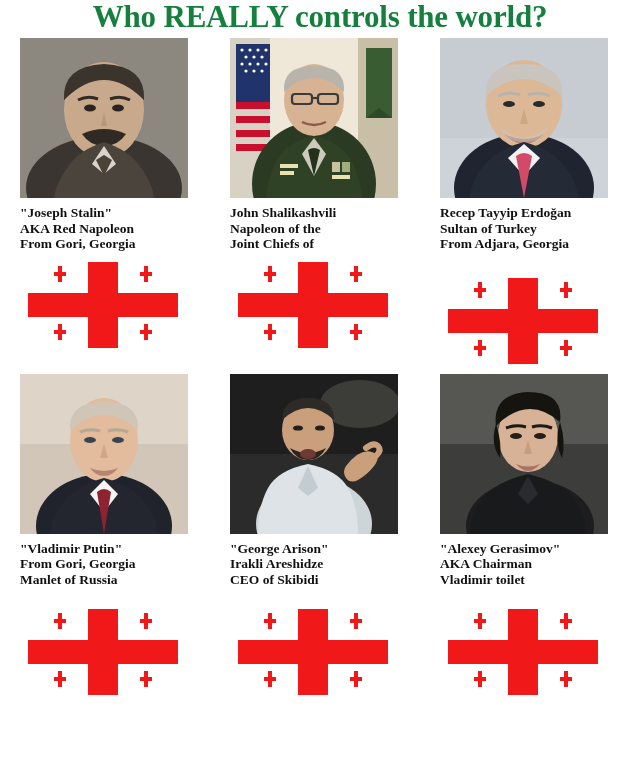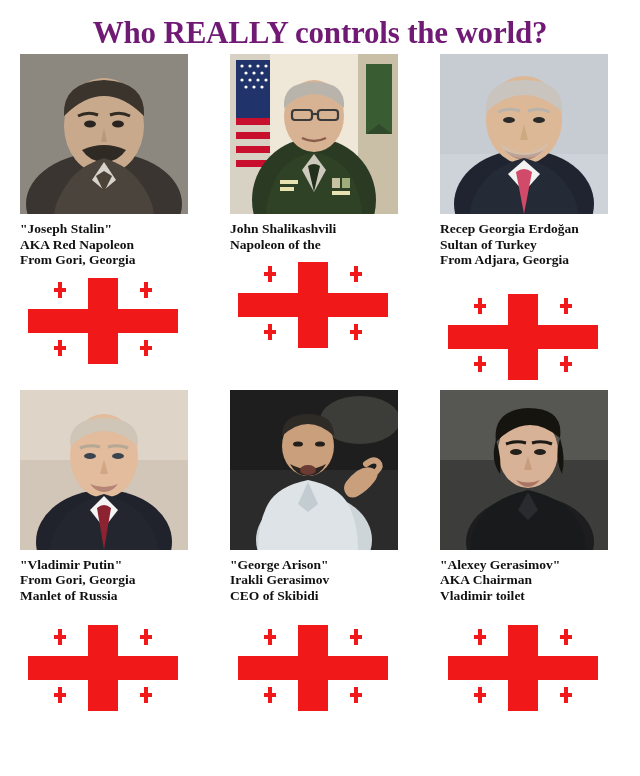--- a/index.html
+++ b/index.html
@@ -17,22 +17,22 @@
     position: relative;
     background: #ffffff;
     padding: 0;
   }
   .headline {
     font-family: "Liberation Serif", serif;
     font-weight: bold;
     font-size: 31px;
     line-height: 34px;
     text-align: center;
-    color: #701a75;
-    padding: 16px 4px 4px 4px;
+    color: #15803d;
+    padding: 0 4px 4px 4px;
     letter-spacing: -0.2px;
     white-space: nowrap;
   }
   .grid {
     display: grid;
     grid-template-columns: 1fr 1fr 1fr;
     grid-template-rows: auto auto;
     padding: 0 14px;
     column-gap: 18px;
     row-gap: 0px;
@@ -167,20 +167,21 @@
             <rect x="50" y="133" width="14" height="4"></rect>
             <rect x="102" y="124" width="8" height="10" fill="#c9c2a0"></rect>
             <rect x="112" y="124" width="8" height="10" fill="#9fae7a"></rect>
             <rect x="102" y="137" width="18" height="4"></rect>
           </g>
         </svg>
       </div>
       <div class="caption">
         <div>John Shalikashvili</div>
         <div>Napoleon of the</div>
+        <div>Joint Chiefs of</div>
       </div>
       <div class="flag">
         <svg viewBox="0 0 150 86" preserveAspectRatio="none">
           <rect x="0" y="0" width="150" height="86" fill="#ffffff"></rect>
           <rect x="60" y="0" width="30" height="86" fill="#f01818"></rect>
           <rect x="0" y="31" width="150" height="24" fill="#f01818"></rect>
           <g fill="#f01818">
             <path d="M26 10 l4 0 l0 -6 l4 0 l0 6 l4 0 l0 4 l-4 0 l0 6 l-4 0 l0 -6 l-4 0z"></path>
             <path d="M112 10 l4 0 l0 -6 l4 0 l0 6 l4 0 l0 4 l-4 0 l0 6 l-4 0 l0 -6 l-4 0z"></path>
             <path d="M26 68 l4 0 l0 -6 l4 0 l0 6 l4 0 l0 4 l-4 0 l0 6 l-4 0 l0 -6 l-4 0z"></path>
@@ -204,21 +205,21 @@
           <path d="M88 57 q11 -4 22 1" stroke="#b9b3ab" stroke-width="3" fill="none"></path>
           <path d="M84 70 l-4 16 l8 0z" fill="#cda982"></path>
           <path d="M64 96 q20 10 40 0 q-10 10 -20 10 q-10 0 -20 -10z" fill="#b08878"></path>
           <path d="M60 88 q24 22 48 0 q-4 16 -24 16 q-20 0 -24 -16z" fill="#cbc5bd" opacity="0.45"></path>
           <path d="M84 104 q-30 8 -42 26 q-12 16 -12 30 l108 0 q0 -14 -12 -30 q-12 -18 -42 -26z" fill="#242a36"></path>
           <path d="M84 106 l-16 14 l16 18 l16 -18z" fill="#f2f2f2"></path>
           <path d="M76 118 q8 -6 16 0 l-8 42 l-8 -42z" fill="#d24a6a"></path>
         </svg>
       </div>
       <div class="caption">
-        <div>Recep Georgia Erdoğan</div>
+        <div>Recep Tayyip Erdoğan</div>
         <div>Sultan of Turkey</div>
         <div>From Adjara, Georgia</div>
       </div>
       <div class="flag" style="margin-top:26px;">
         <svg viewBox="0 0 150 86" preserveAspectRatio="none">
           <rect x="0" y="0" width="150" height="86" fill="#ffffff"></rect>
           <rect x="60" y="0" width="30" height="86" fill="#f01818"></rect>
           <rect x="0" y="31" width="150" height="24" fill="#f01818"></rect>
           <g fill="#f01818">
             <path d="M26 10 l4 0 l0 -6 l4 0 l0 6 l4 0 l0 4 l-4 0 l0 6 l-4 0 l0 -6 l-4 0z"></path>
@@ -284,21 +285,21 @@
           <path d="M60 74 q18 10 36 0 q-6 12 -18 12 q-12 0 -18 -12z" fill="#2b241e"></path>
           <ellipse cx="78" cy="80" rx="8" ry="5" fill="#6b3b34"></ellipse>
           <path d="M78 90 q-30 6 -40 24 q-10 18 -10 46 l100 0 q0 -28 -10 -46 q-10 -18 -40 -24z" fill="#dde3e6"></path>
           <path d="M78 92 l-10 22 l10 8 l10 -8z" fill="#c3ccd0"></path>
           <path d="M116 92 q14 -18 26 -14 q10 4 2 14 q-6 8 -16 14 q-8 4 -12 -2 q-4 -6 0 -12z" fill="#c99f7c"></path>
           <path d="M136 74 q8 -6 12 -2 q4 4 -2 10" fill="none" stroke="#c99f7c" stroke-width="6" stroke-linecap="round"></path>
         </svg>
       </div>
       <div class="caption">
         <div>"George Arison"</div>
-        <div>Irakli Gerasimov</div>
+        <div>Irakli Areshidze</div>
         <div>CEO of Skibidi</div>
       </div>
       <div class="flag" style="margin-top:22px;">
         <svg viewBox="0 0 150 86" preserveAspectRatio="none">
           <rect x="0" y="0" width="150" height="86" fill="#ffffff"></rect>
           <rect x="60" y="0" width="30" height="86" fill="#f01818"></rect>
           <rect x="0" y="31" width="150" height="24" fill="#f01818"></rect>
           <g fill="#f01818">
             <path d="M26 10 l4 0 l0 -6 l4 0 l0 6 l4 0 l0 4 l-4 0 l0 6 l-4 0 l0 -6 l-4 0z"></path>
             <path d="M112 10 l4 0 l0 -6 l4 0 l0 6 l4 0 l0 4 l-4 0 l0 6 l-4 0 l0 -6 l-4 0z"></path>

